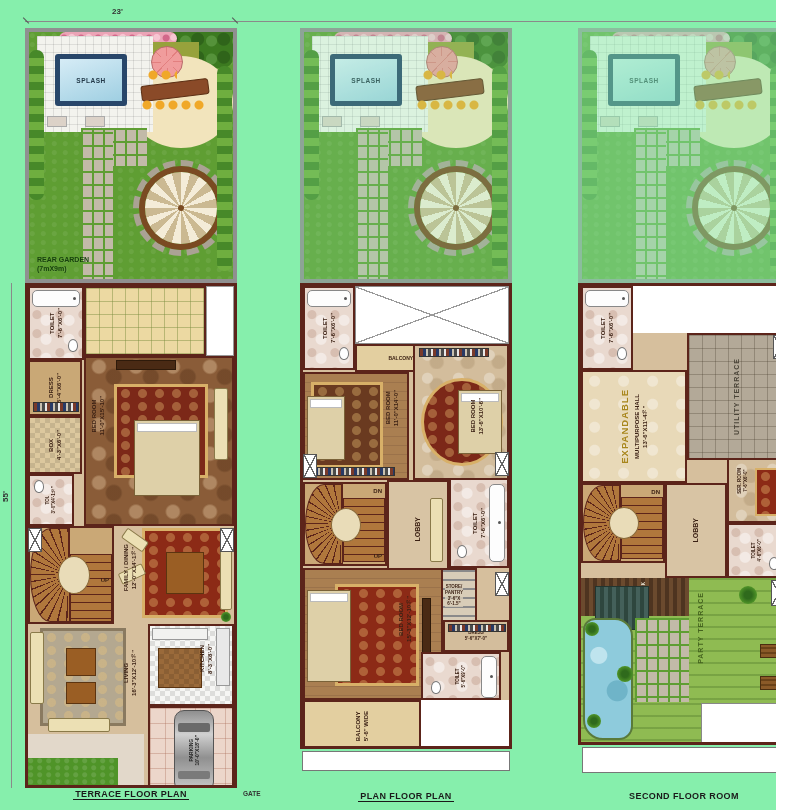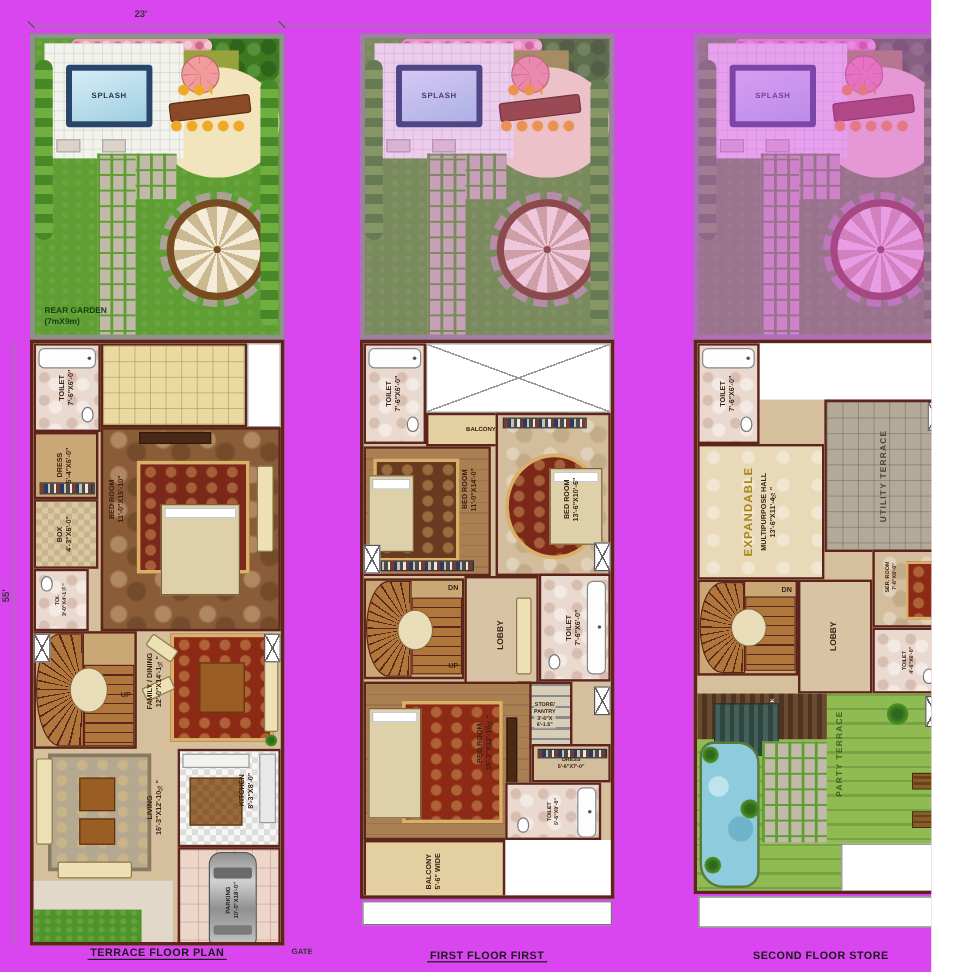--- a/index.html
+++ b/index.html
@@ -1,17 +1,17 @@
 <!DOCTYPE html>
 <html><head>
 <meta charset="utf-8">
 <style>
   html,body{margin:0;padding:0;background:#fff}
   *{box-sizing:border-box}
-  .canvas{position:relative;width:776px;height:810px;background:#d946ef;font-family:"Liberation Sans",sans-serif;overflow:hidden}
+  .canvas{position:relative;width:776px;height:810px;background:#86efac;font-family:"Liberation Sans",sans-serif;overflow:hidden}
   .col{position:absolute;top:28px;width:212px}
   
   .dimh{position:absolute;height:1px;background:#8a8a8a}
   .dimv{position:absolute;width:1px;background:#8a8a8a}
   .tick{position:absolute;width:8px;height:1px;background:#555;transform:rotate(45deg)}
   .dimlab{position:absolute;font-size:8px;font-weight:bold;color:#333}
   .rot{transform:rotate(-90deg)}
   
   .garden{position:absolute;left:0;top:0;width:212px;height:255px;border:4px solid #909090;background-color:#5f9e33;background-image:radial-gradient(circle at 30% 40%,rgba(255,255,255,.07) 0 2px,transparent 3px);background-size:11px 9px;overflow:hidden}
   .dim1{opacity:.78}
@@ -389,16 +389,16 @@
       <div class="plant" style="right:30px;top:300px;width:18px;height:18px"></div>
       <div class="white" style="left:120px;top:417px;width:86px;height:45px;border-top:1px solid #888;border-left:1px solid #888"></div>
       <div class="shaft" style="right:0;top:49px;width:14px;height:24px"></div>
       <div class="shaft" style="right:0;top:294px;width:16px;height:26px"></div>
     </div>
     <div class="outline" style="left:4px;top:719px;width:202px;height:26px"></div>
   </div>
 
   <div class="caption" style="left:25px;top:789px"><span class="ul">TERRACE FLOOR PLAN</span></div>
   <span class="gate" style="left:243px;top:790px">GATE</span>
-  <div class="caption" style="left:300px;top:791px"><span class="ul">FIRST FLOOR FIRST</span></div>
-  <div class="caption" style="left:578px;top:791px"><span>SECOND FLOOR STORE</span></div>
+  <div class="caption" style="left:300px;top:791px"><span class="ul">PLAN FLOOR PLAN</span></div>
+  <div class="caption" style="left:578px;top:791px"><span>SECOND FLOOR ROOM</span></div>
 
 </div>
 
 </body></html>

